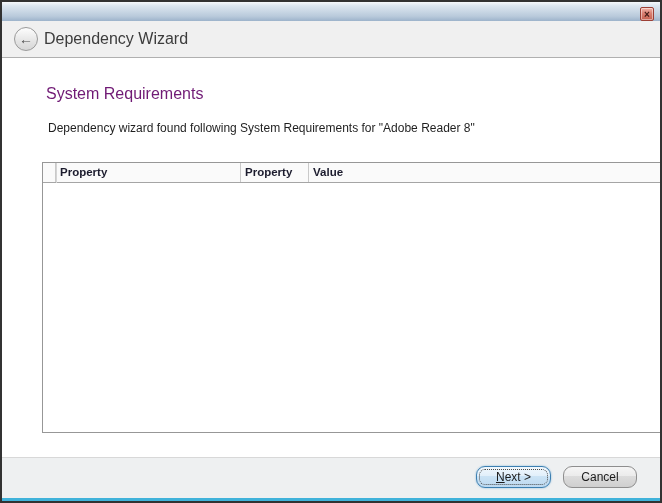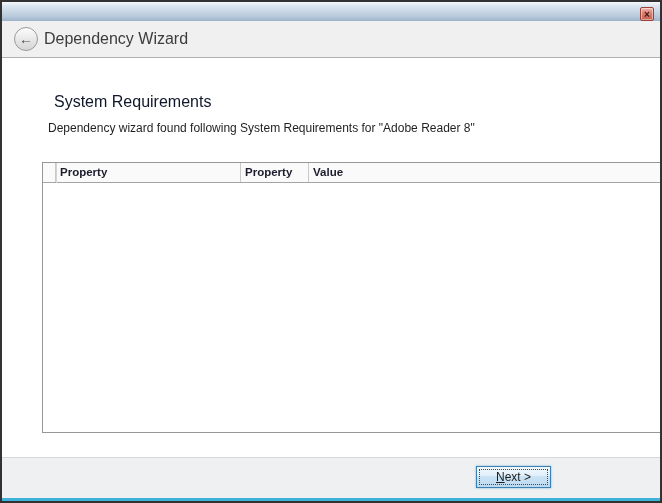--- a/index.html
+++ b/index.html
@@ -38,22 +38,22 @@
   }
   .nav-title{
     position:absolute;left:42px;top:0;height:100%;
     display:flex;align-items:center;
     font-size:16px;color:#3c3c3c;
   }
 
   
   .content{position:absolute;top:57px;left:0;right:0;bottom:44px;background:#fff;}
   .page-title{
-    position:absolute;left:44px;top:26px;margin:8px;
-    font-size:16px;font-weight:normal;color:#0f172a;
+    position:absolute;left:44px;top:26px;margin:0;
+    font-size:16px;font-weight:normal;color:#701a75;
   }
   .description{
     position:absolute;left:46px;top:62px;margin:0;
     font-size:12px;color:#1f1f1f;
   }
 
   
   .grid{
     position:absolute;left:40px;top:103px;width:632px;height:271px;
     border:1px solid #979797;background:#fff;
@@ -80,21 +80,21 @@
   
   .footer{
     position:absolute;left:0;right:0;bottom:0;height:44px;
     background:#eef0f1;border-top:1px solid #d8d8d8;
   }
   .footer-stripe{
     position:absolute;left:0;right:0;bottom:0;height:3px;background:#3fb2da;
   }
   .btn{
     position:absolute;top:8px;height:22px;font-size:12px;color:#1c1c1c;
-    border:1px solid #8e8e8e;border-radius:0;
+    border:1px solid #8e8e8e;border-radius:9px;
     background:linear-gradient(#f5f5f5,#ebebeb 45%,#dcdcdc 46%,#cfcfcf);
     padding:0;cursor:pointer;
   }
   .btn-next{
     left:474px;width:75px;
     border-color:#3c7fb1;
     background:linear-gradient(#f1f8fd,#e1effa 45%,#cbe3f5 46%,#bcd9f0);
     outline:1px dotted #4a4a4a;outline-offset:-4px;
     box-shadow:0 0 2px #7ab1d8;
   }
@@ -130,16 +130,17 @@
         <div class="cell c2">Property</div>
         <div class="cell c3">Value</div>
       </div>
       <div class="rowheader-line"></div>
       <div class="grid-body"></div>
     </div>
   </div>
 
   <div class="footer">
     <button class="btn btn-next"><span class="mnemonic">N</span><span>ext &gt;</span></button>
+    <button class="btn btn-cancel">Cancel</button>
     <div class="footer-stripe"></div>
   </div>
 
 </div>
 
 </body></html>

